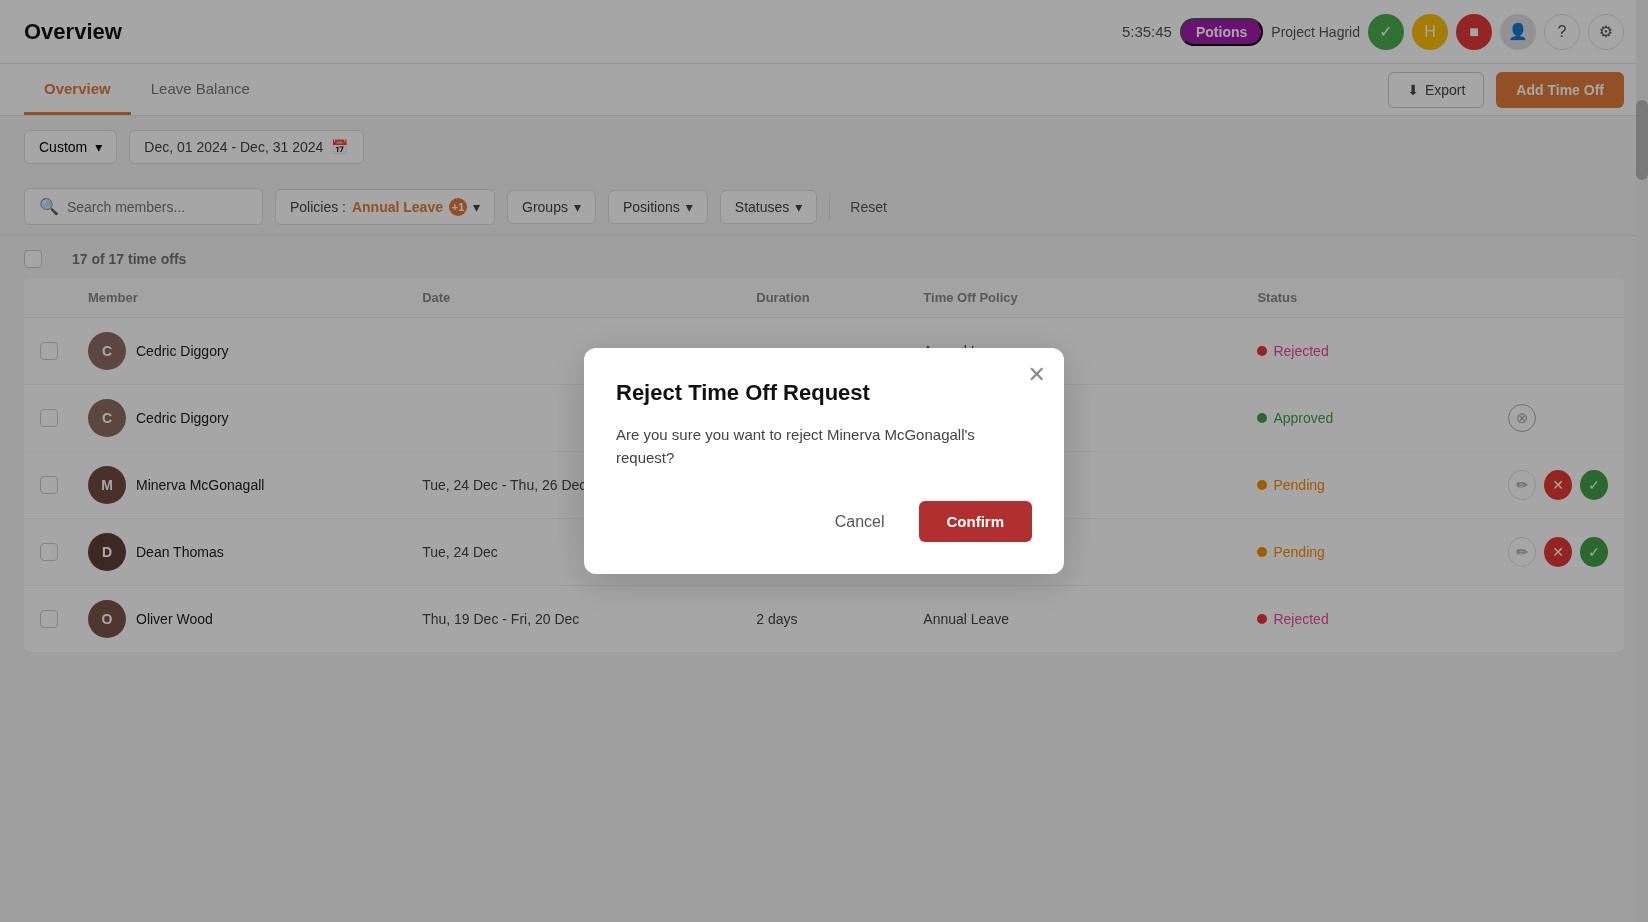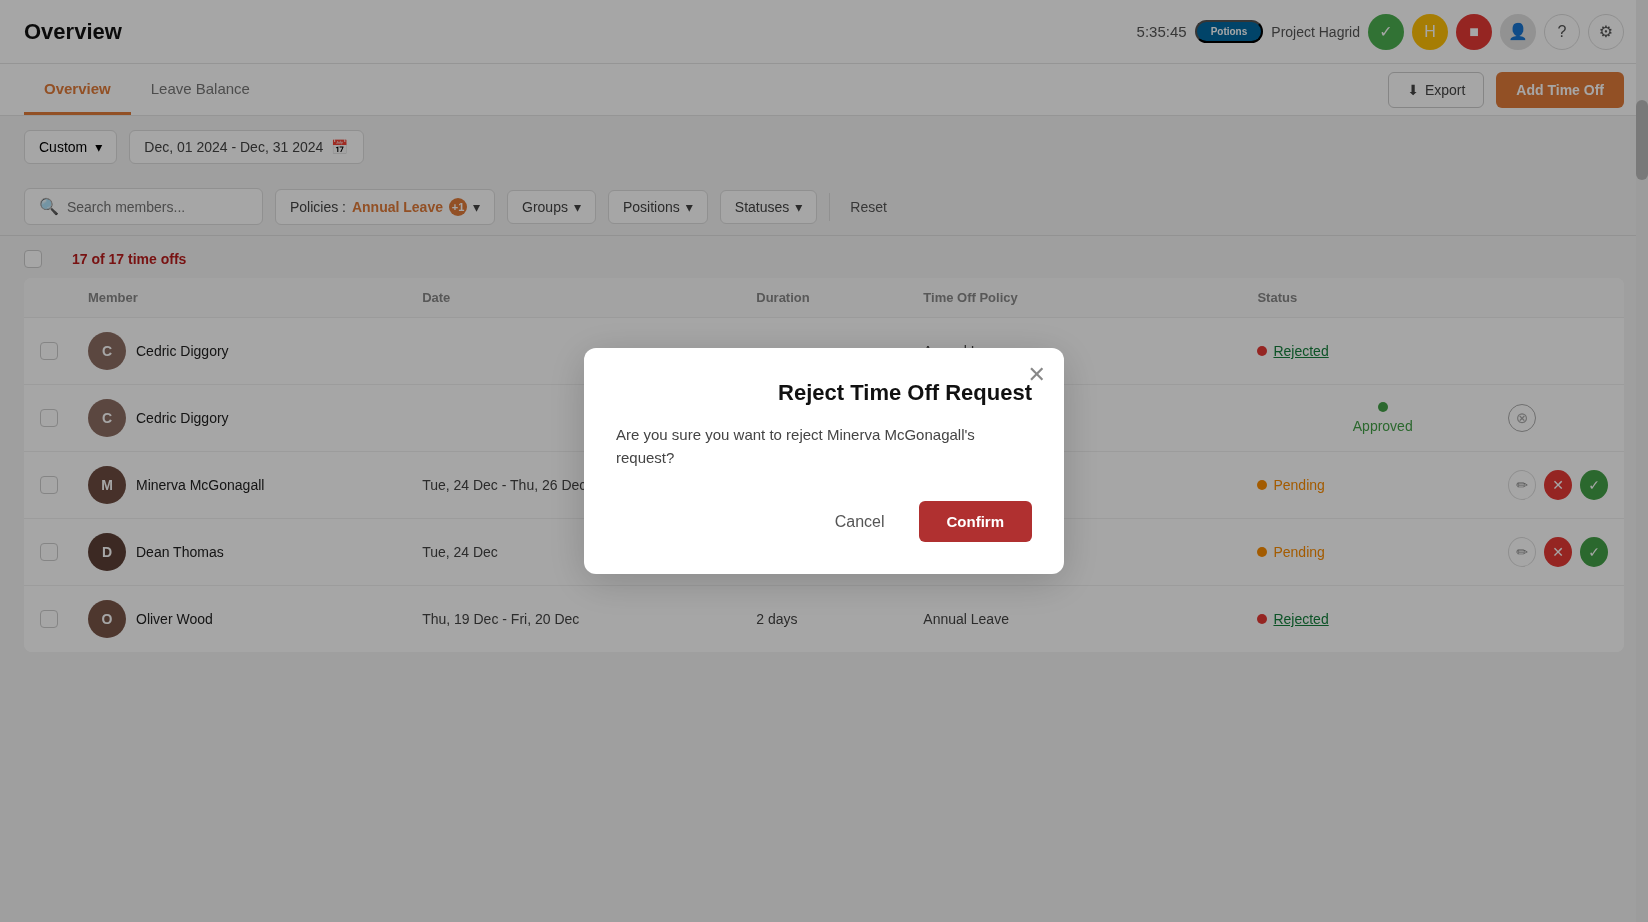--- a/index.html
+++ b/index.html
@@ -4,21 +4,21 @@
   <style>
     * { box-sizing: border-box; margin: 0; padding: 0; }
     body { font-family: -apple-system, BlinkMacSystemFont, 'Segoe UI', sans-serif; background: #f5f5f5; color: #333; overflow: hidden; }
 
     
     .header { display: flex; align-items: center; justify-content: space-between; padding: 0 24px; height: 64px; background: #fff; border-bottom: 1px solid #e5e5e5; }
     .header-left { display: flex; align-items: center; gap: 16px; }
     .app-title { font-size: 22px; font-weight: 700; color: #111; }
     .header-right { display: flex; align-items: center; gap: 8px; }
     .time-display { font-size: 15px; color: #555; font-weight: 500; }
-    .badge-potions { background: #0369a1; color: #fff; border-radius: 20px; padding: 4px 14px; font-size: 10px; font-weight: 600; }
+    .badge-potions { background: #a21caf; color: #fff; border-radius: 20px; padding: 4px 14px; font-size: 14px; font-weight: 600; }
     .project-name { font-size: 14px; color: #555; }
     .avatar-btn { width: 36px; height: 36px; border-radius: 50%; border: none; cursor: pointer; display: flex; align-items: center; justify-content: center; font-size: 16px; }
     .avatar-green { background: #4caf50; color: #fff; }
     .avatar-yellow { background: #ffc107; color: #fff; }
     .avatar-red { background: #e53935; color: #fff; }
     .avatar-gray { background: #e0e0e0; color: #888; }
     .icon-btn { width: 36px; height: 36px; border-radius: 50%; border: 1px solid #ddd; background: #fff; cursor: pointer; display: flex; align-items: center; justify-content: center; color: #555; font-size: 16px; }
 
     
     .tabs { display: flex; align-items: center; justify-content: space-between; padding: 0 24px; background: #fff; border-bottom: 1px solid #e5e5e5; height: 52px; }
@@ -40,59 +40,59 @@
     .search-box input { border: none; outline: none; font-size: 14px; color: #888; background: transparent; width: 100%; }
     .filter-btn { display: flex; align-items: center; gap: 6px; background: #fff; border: 1px solid #ddd; border-radius: 6px; padding: 8px 14px; cursor: pointer; font-size: 14px; color: #444; }
     .filter-badge { background: #e07b39; color: #fff; border-radius: 50%; width: 18px; height: 18px; font-size: 11px; display: inline-flex; align-items: center; justify-content: center; font-weight: 700; }
     .policy-label { color: #e07b39; font-weight: 600; }
     .reset-btn { background: none; border: none; cursor: pointer; font-size: 14px; color: #555; padding: 8px; }
     .divider-v { width: 1px; height: 28px; background: #ddd; }
 
     
     .table-area { padding: 0 24px; background: #f5f5f5; }
     .table-header-row { display: flex; align-items: center; padding: 14px 0 10px; gap: 0; }
-    .count-label { font-size: 14px; font-weight: 600; color: #b91c1c; }
+    .count-label { font-size: 14px; font-weight: 600; color: #737373; }
     .table { width: 100%; background: #fff; border-radius: 8px; overflow: hidden; }
     .table-col-header { display: flex; align-items: center; padding: 12px 16px; background: #fafafa; border-bottom: 1px solid #eee; font-size: 13px; color: #888; font-weight: 600; justify-content: space-between; }
     .col-check { width: 48px; }
     .col-name { flex: 2; }
     .col-date { flex: 2; }
     .col-duration { flex: 1; }
     .col-policy { flex: 2; }
     .col-status { flex: 1.5; }
     .col-actions { width: 100px; }
 
     .table-row { display: flex; align-items: center; padding: 14px 16px; border-bottom: 1px solid #f0f0f0; background: #fff; }
     .table-row:last-child { border-bottom: none; }
     .member-cell { display: flex; align-items: center; gap: 10px; }
     .member-avatar { width: 38px; height: 38px; border-radius: 50%; object-fit: cover; background: #ccc; display: flex; align-items: center; justify-content: center; font-size: 14px; font-weight: 600; color: #555; overflow: hidden; }
     .member-name { font-size: 14px; font-weight: 500; color: #222; }
     .date-text { font-size: 14px; color: #444; margin-top: 32px; }
     .duration-text { font-size: 14px; color: #444; }
     .policy-text { font-size: 14px; color: #444; }
     .status-badge { display: flex; align-items: center; gap: 6px; font-size: 14px; font-weight: 500; }
     .status-dot { width: 10px; height: 10px; border-radius: 50%; }
-    .status-rejected { color: #15803d; text-decoration: underline; }
+    .status-rejected { color: #ec4899; }
     .status-dot-rejected { background: #e53935; }
-    .status-approved { color: #43a047; flex-direction: column; }
+    .status-approved { color: #43a047; }
     .status-dot-approved { background: #43a047; }
     .status-pending { color: #fb8c00; }
     .status-dot-pending { background: #fb8c00; }
     .actions-cell { display: flex; align-items: center; gap: 8px; }
     .action-icon { width: 30px; height: 30px; border-radius: 50%; border: 1.5px solid #ccc; background: #fff; cursor: pointer; display: flex; align-items: center; justify-content: center; font-size: 14px; color: #aaa; }
     .action-reject { border-color: #e53935; color: #e53935; background: #fff; }
     .action-approve { border-color: #43a047; color: #43a047; background: #fff; }
     .action-edit { color: #888; border-color: #ddd; }
 
     .checkbox { width: 18px; height: 18px; border: 1.5px solid #ccc; border-radius: 4px; background: #fff; cursor: pointer; flex-shrink: 0; }
 
     
     .overlay { position: fixed; inset: 0; background: rgba(0,0,0,0.35); z-index: 100; display: flex; align-items: center; justify-content: center; }
     .modal { background: #fff; border-radius: 12px; width: 480px; padding: 32px; box-shadow: 0 8px 40px rgba(0,0,0,0.18); position: relative; }
-    .modal-title { font-size: 22px; font-weight: 700; color: #111; margin-bottom: 18px; text-align: right; }
+    .modal-title { font-size: 22px; font-weight: 700; color: #111; margin-bottom: 18px; }
     .modal-body { font-size: 15px; color: #444; margin-bottom: 32px; line-height: 1.5; }
     .modal-close { position: absolute; top: 16px; right: 18px; background: none; border: none; font-size: 22px; color: #888; cursor: pointer; line-height: 1; }
     .modal-actions { display: flex; justify-content: flex-end; gap: 16px; }
     .cancel-btn { background: none; border: none; font-size: 16px; color: #555; cursor: pointer; padding: 10px 18px; font-weight: 500; }
     .confirm-btn { background: #b03030; color: #fff; border: none; border-radius: 6px; padding: 12px 28px; font-size: 15px; font-weight: 700; cursor: pointer; }
 
     .scroll-indicator { position: fixed; right: 0; top: 0; bottom: 0; width: 12px; background: #f0f0f0; }
     .scroll-thumb { width: 100%; background: #bbb; border-radius: 6px; height: 80px; margin-top: 100px; }
 
     .attachment-icon { color: #aaa; font-size: 16px; margin-left: 6px; cursor: pointer; }

